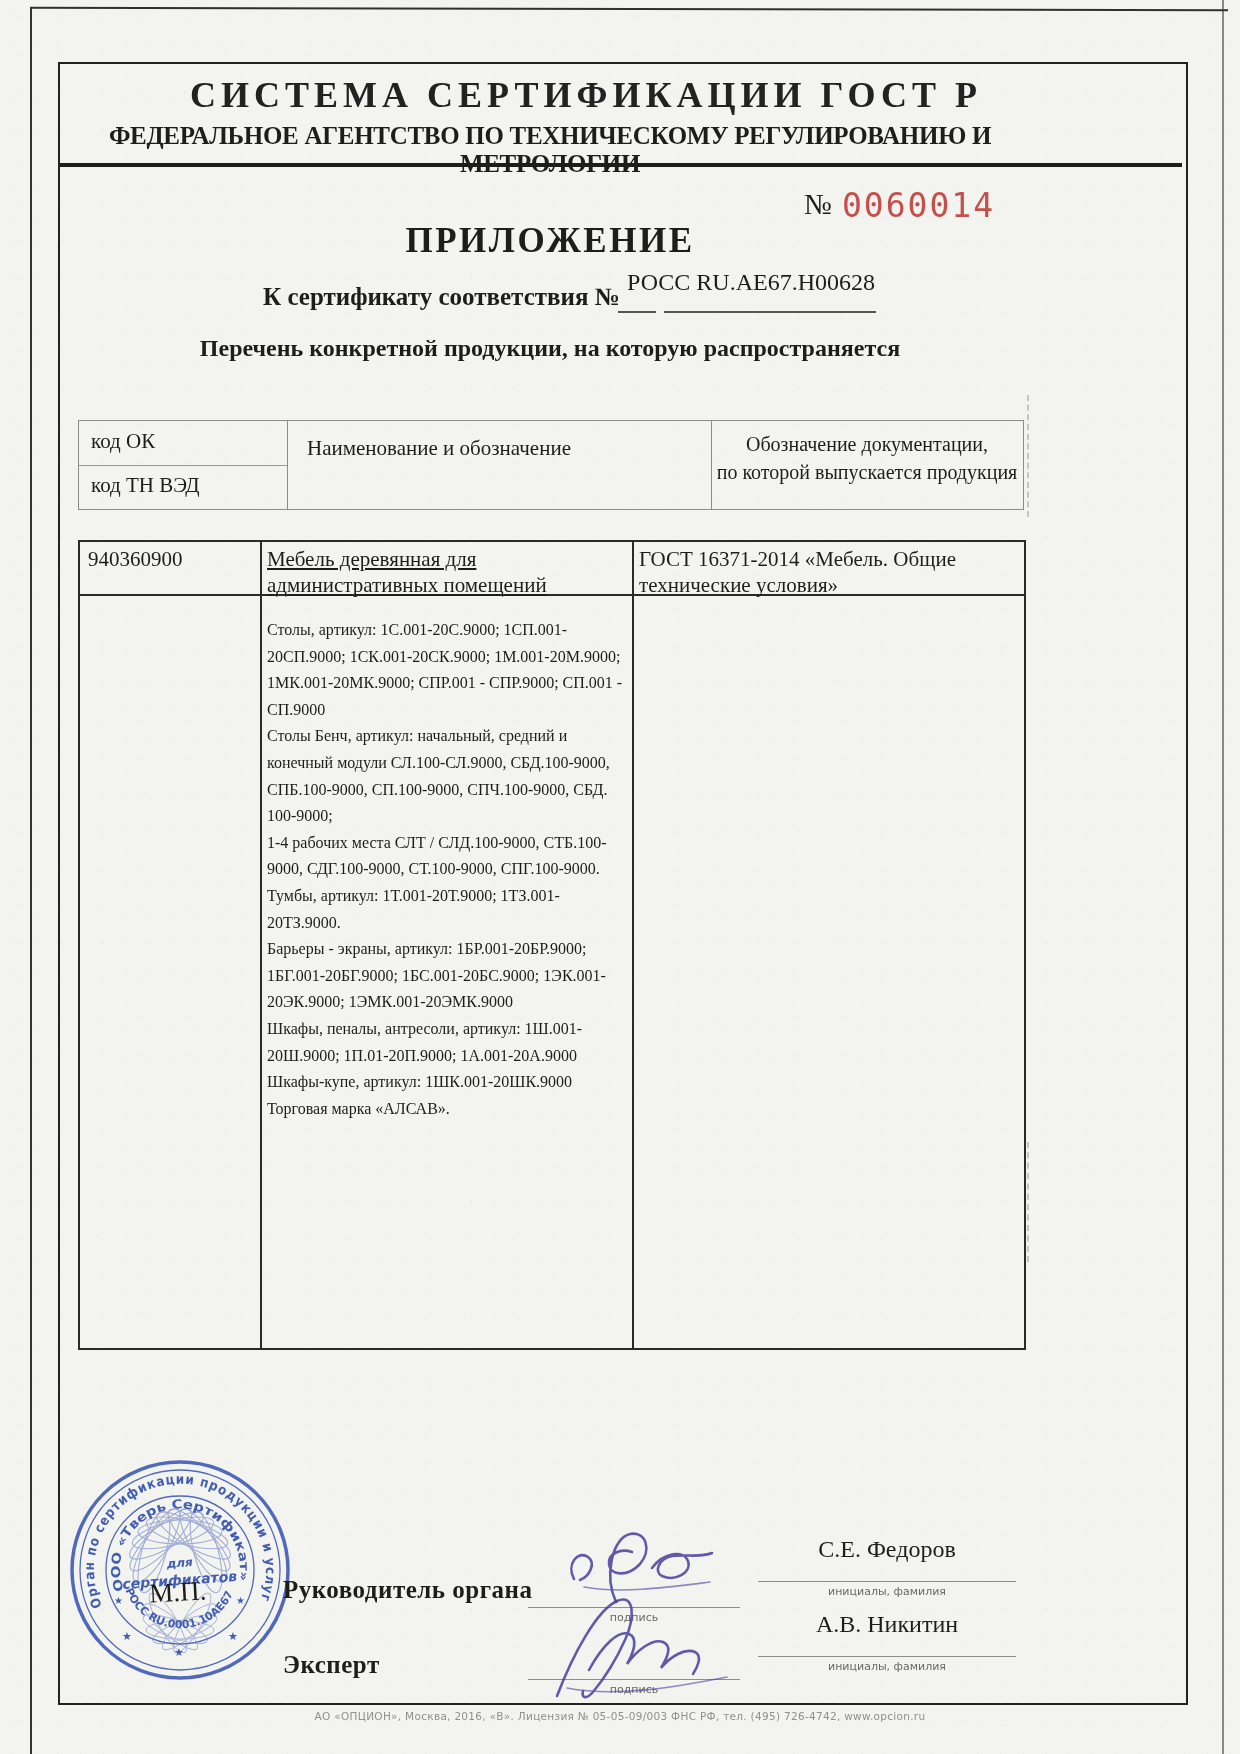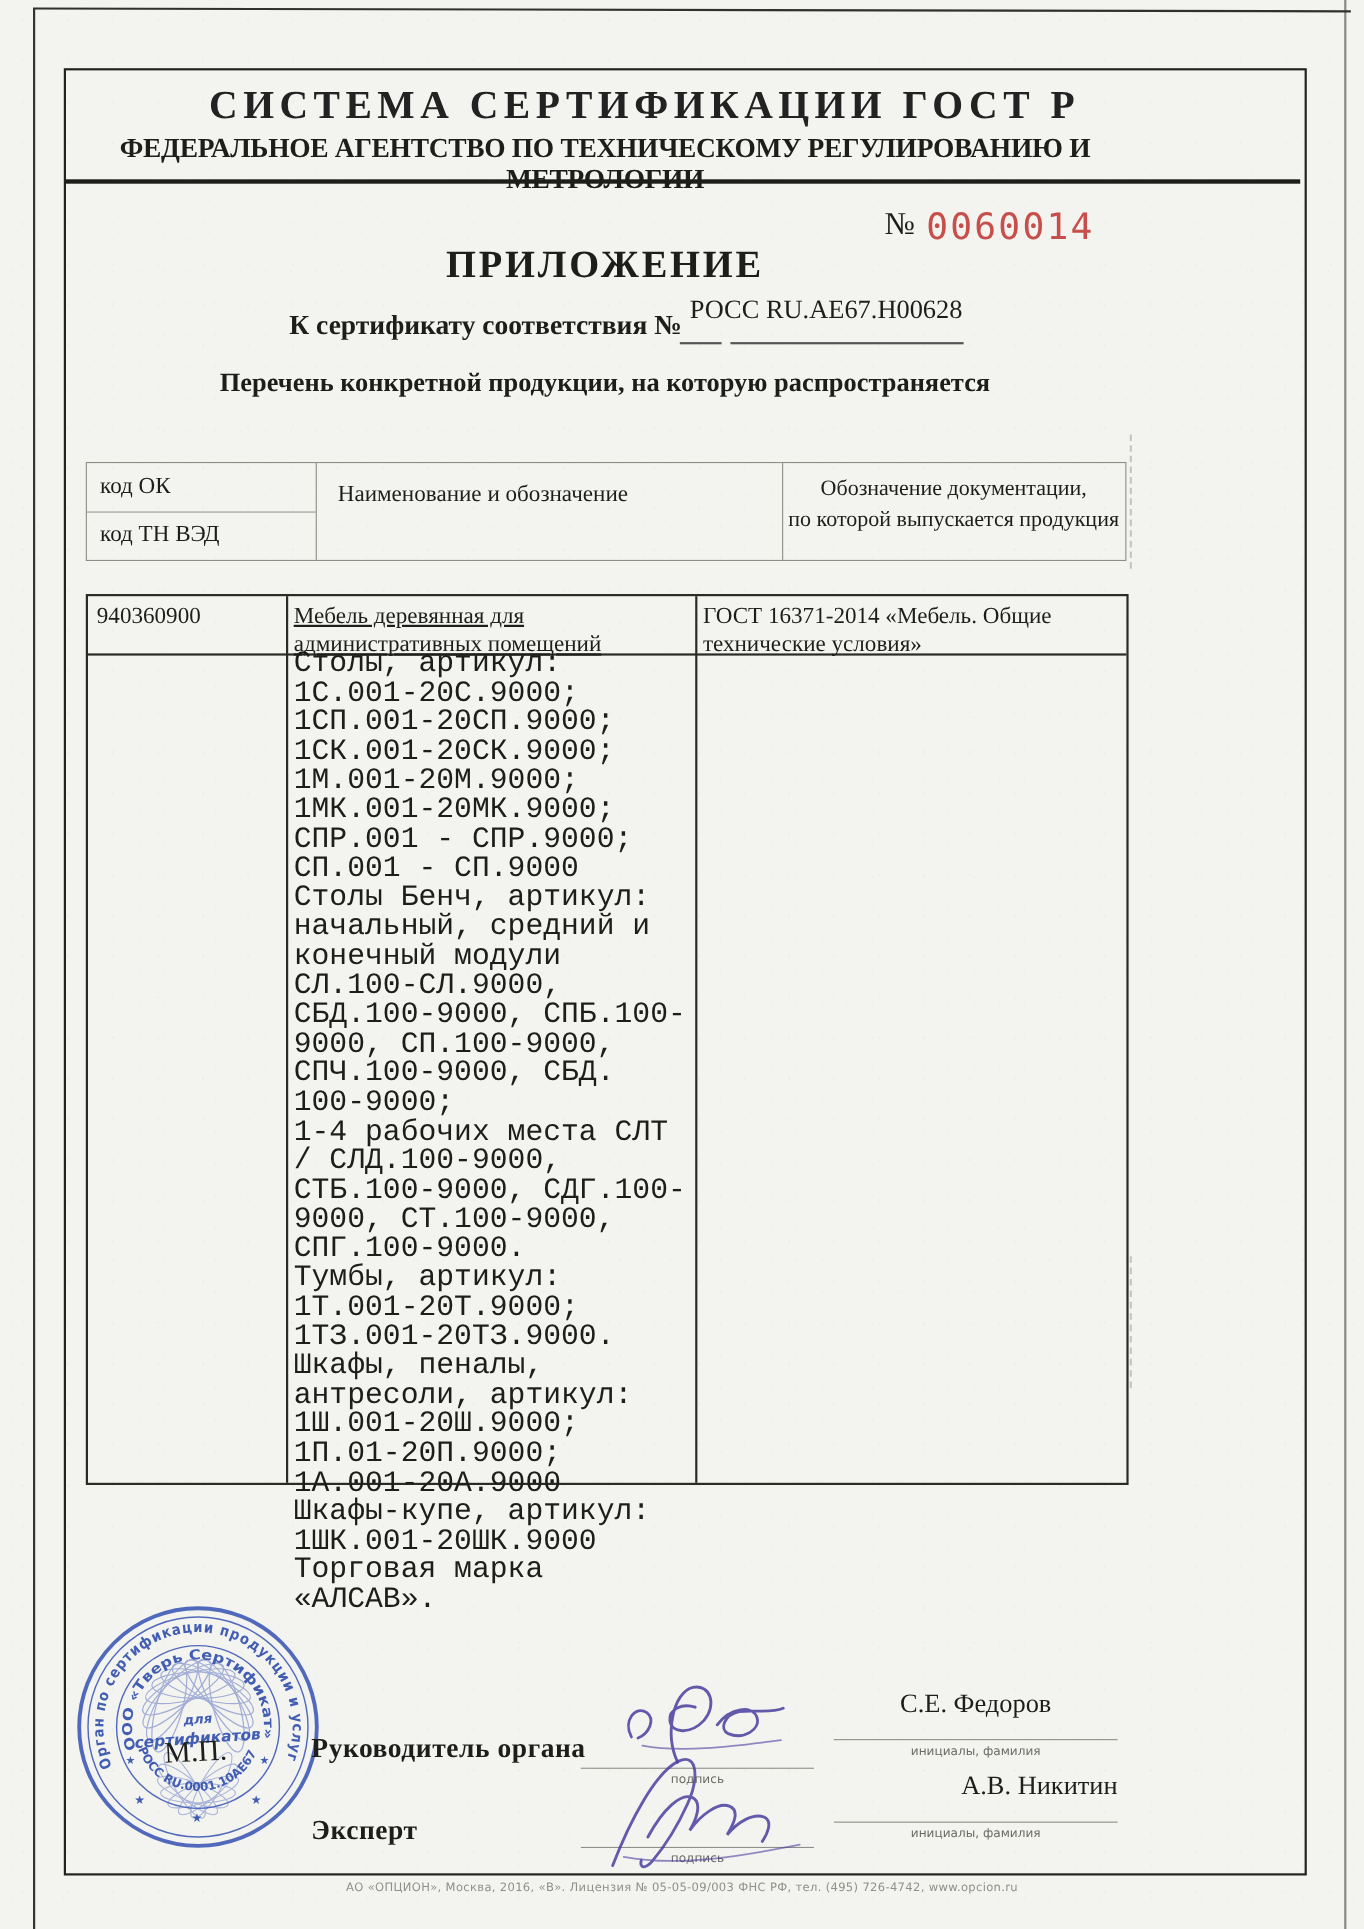--- a/index.html
+++ b/index.html
@@ -49,32 +49,32 @@
   .spec .c2{position:absolute;left:208px;top:13px;width:424px;text-align:left;font-size:21px;line-height:28px;padding-left:20px;}
   .spec .c3{position:absolute;left:636px;top:9px;width:304px;text-align:center;font-size:20px;line-height:28px;}
   
   .ptable{left:78px;top:540px;width:944px;height:806px;border:2.5px solid #2b2b26;}
   .ptable .v1{position:absolute;left:180px;top:0;height:100%;width:0;border-left:2px solid #2b2b26;}
   .ptable .v2{position:absolute;left:552px;top:0;height:100%;width:0;border-left:2px solid #2b2b26;}
   .ptable .h1{position:absolute;left:0;top:52px;width:100%;height:0;border-top:2px solid #2b2b26;}
   .ptable .code{position:absolute;left:8px;top:5px;font-size:21px;}
   .ptable .pname{position:absolute;left:187px;top:4px;width:356px;font-size:21px;line-height:26px;text-decoration:underline;}
   .ptable .pref{position:absolute;left:559px;top:4px;width:378px;font-size:21px;line-height:26px;}
-  .ptable .details{position:absolute;left:187px;top:49px;width:358px;font-size:27px;line-height:26.6px;font-family:Liberation Mono, monospace;}
+  .ptable .details{position:absolute;left:187px;top:75px;width:358px;font-size:16px;line-height:26.6px;}
   .ptable .details div{margin:0;}
   
   .sig-label1{left:283px;top:1576px;font-size:25px;font-weight:bold;letter-spacing:.5px;}
   .sig-label2{left:283px;top:1651px;font-size:25px;font-weight:bold;letter-spacing:.5px;}
   .sig-line1{left:528px;top:1560px;width:212px;height:47px;border-bottom:1.6px solid #8f8f88;}
   .sig-line2{left:528px;top:1632px;width:212px;height:47px;border-bottom:1.6px solid #8f8f88;}
   .caption{font-family:"DejaVu Sans",sans-serif;font-size:11px;color:#6a6a64;text-align:center;}
   .sig-cap1{left:528px;top:1611px;width:212px;}
   .sig-cap2{left:528px;top:1683px;width:212px;}
   .name1{left:758px;top:1536px;width:258px;text-align:center;font-size:24px;}
-  .name2{left:758px;top:1611px;width:258px;text-align:right;font-size:24px;}
+  .name2{left:758px;top:1611px;width:258px;text-align:center;font-size:24px;}
   .name-line1{left:758px;top:1540px;width:258px;height:41px;border-bottom:1.6px solid #8f8f88;}
   .name-line2{left:758px;top:1615px;width:258px;height:41px;border-bottom:1.6px solid #8f8f88;}
   .name-cap1{left:758px;top:1585px;width:258px;}
   .name-cap2{left:758px;top:1660px;width:258px;}
   .sig-svg1{left:560px;top:1524px;}
   .sig-svg2{left:543px;top:1592px;}
   .stamp{left:64px;top:1454px;}
   
   .footer{left:240px;top:1710px;width:760px;text-align:center;font-family:"DejaVu Sans",sans-serif;font-size:10.5px;letter-spacing:.3px;color:#90908a;}
 </style>
@@ -125,20 +125,21 @@
     <div class="v2"></div>
     <div class="h1"></div>
     <div class="code">940360900</div>
     <div class="pname">Мебель деревянная для административных помещений</div>
     <div class="pref">ГОСТ 16371-2014 «Мебель. Общие технические условия»</div>
     <div class="details">
       <div>Столы, артикул: 1С.001-20С.9000; 1СП.001-20СП.9000; 1СК.001-20СК.9000; 1М.001-20М.9000; 1МК.001-20МК.9000; СПР.001 - СПР.9000; СП.001 - СП.9000</div>
       <div>Столы Бенч, артикул: начальный, средний и конечный модули СЛ.100-СЛ.9000, СБД.100-9000, СПБ.100-9000, СП.100-9000, СПЧ.100-9000, СБД. 100-9000;</div>
       <div>1-4 рабочих места СЛТ / СЛД.100-9000, СТБ.100-9000, СДГ.100-9000, СТ.100-9000, СПГ.100-9000.</div>
       <div>Тумбы, артикул: 1Т.001-20Т.9000; 1ТЗ.001-20ТЗ.9000.</div>
+      <div>Барьеры - экраны, артикул: 1БР.001-20БР.9000; 1БГ.001-20БГ.9000; 1БС.001-20БС.9000; 1ЭК.001-20ЭК.9000; 1ЭМК.001-20ЭМК.9000</div>
       <div>Шкафы, пеналы, антресоли, артикул: 1Ш.001-20Ш.9000; 1П.01-20П.9000; 1А.001-20А.9000</div>
       <div>Шкафы-купе, артикул: 1ШК.001-20ШК.9000</div>
       <div>Торговая марка «АЛСАВ».</div>
     </div>
   </div>
 
   <svg class="abs stamp" width="232" height="232" viewBox="0 0 232 232">
     <g stroke="#3a56b4" fill="none" opacity="0.88">
       <circle cx="116" cy="116" r="108" stroke-width="3.5"></circle>
       <circle cx="116" cy="116" r="100" stroke-width="1.3"></circle>

